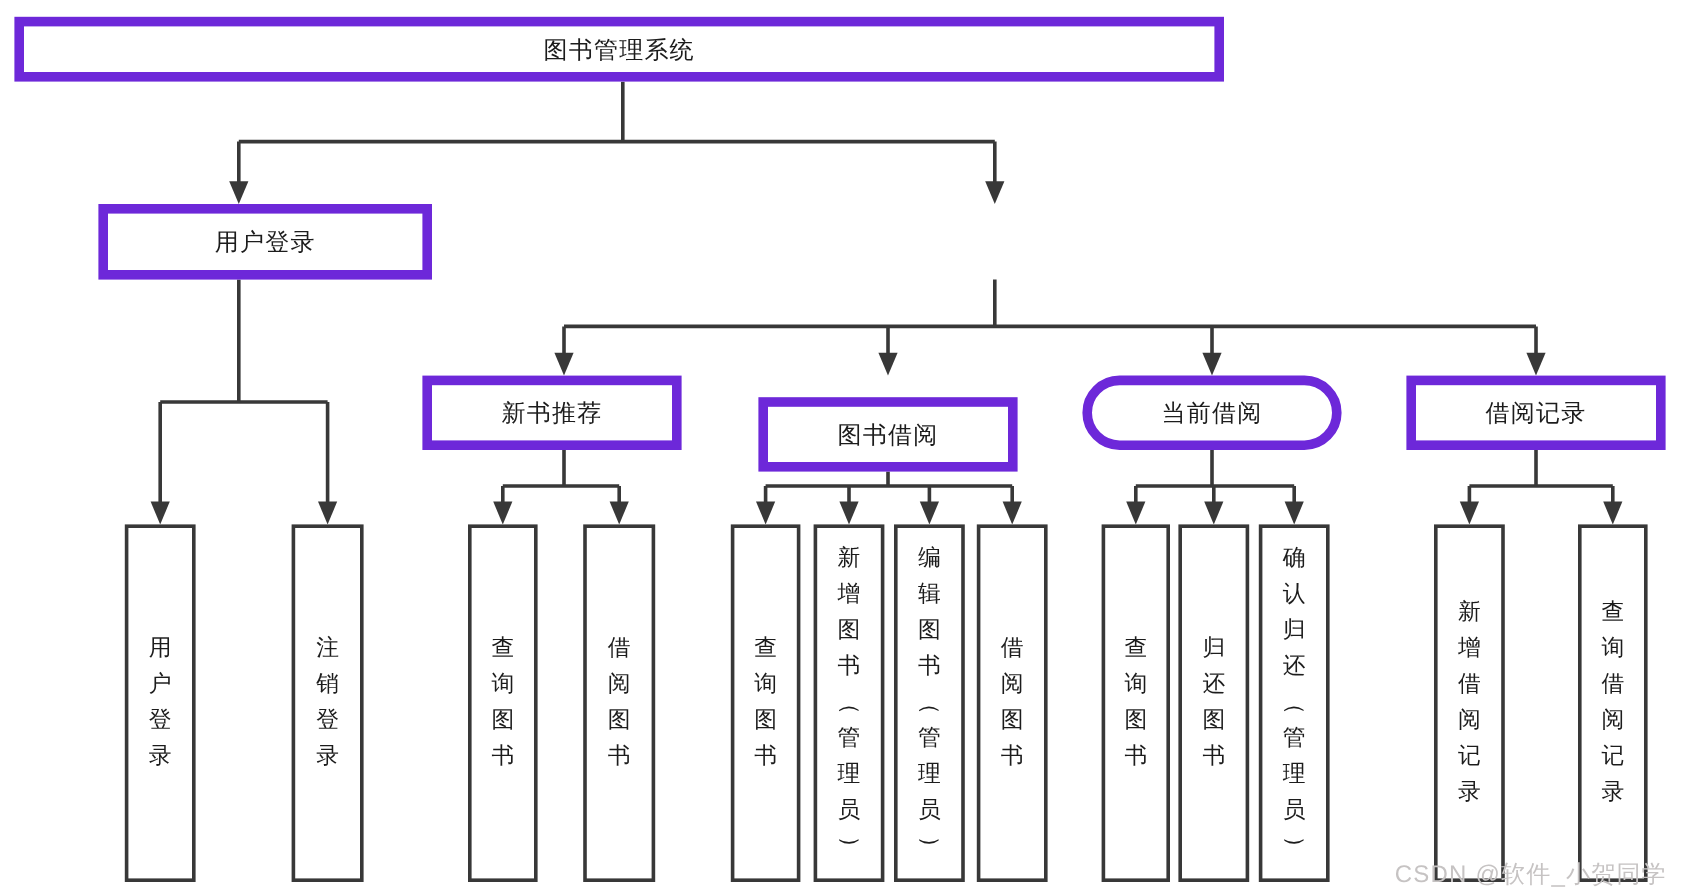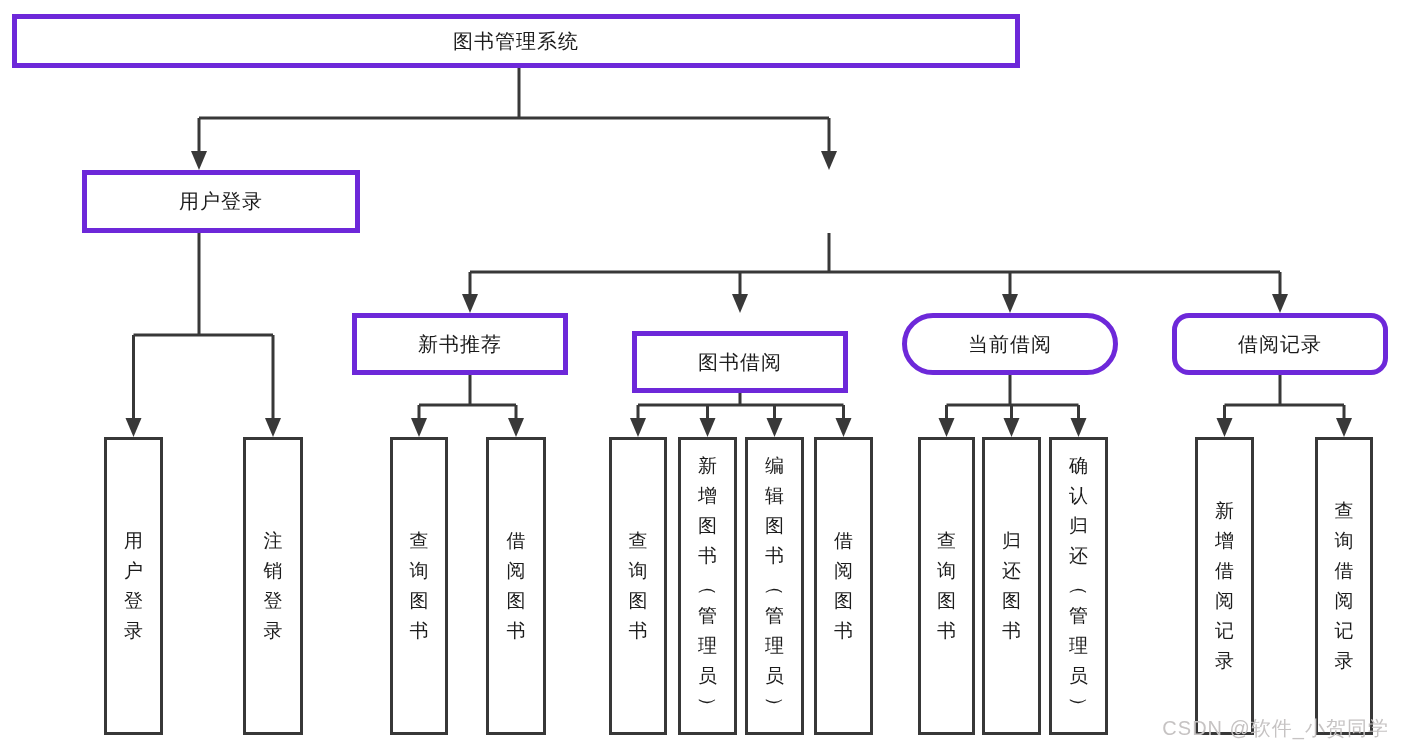--- a/index.html
+++ b/index.html
@@ -12,21 +12,21 @@
     overflow: hidden;
   }
   .connectors {
     position: absolute;
     left: 0; top: 0;
     width: 1405px; height: 747px;
   }
   .hbox {
     position: absolute;
     box-sizing: border-box;
-    border: 5px solid #6d28d9;
+    border: 8px solid #6d28d9;
     background: #ffffff;
     display: flex;
     align-items: center;
     justify-content: center;
     font-size: 20px;
     letter-spacing: 1px;
     color: #1c1c1c;
   }
   .vbox {
     position: absolute;
@@ -105,21 +105,21 @@
     </g>
   </svg>
 
   <div class="hbox" style="left:12px; top:14px; width:1008px; height:54px;">图书管理系统</div>
 
   <div class="hbox" style="left:82px; top:170px; width:278px; height:63px;">用户登录</div>
 
   <div class="hbox" style="left:352px; top:313px; width:216px; height:62px;">新书推荐</div>
   <div class="hbox" style="left:632px; top:331px; width:216px; height:62px;">图书借阅</div>
   <div class="hbox" style="left:902px; top:313px; width:216px; height:62px;border-radius:31px;">当前借阅</div>
-  <div class="hbox" style="left:1172px; top:313px; width:216px; height:62px;border-radius:17px;">借阅记录</div>
+  <div class="hbox" style="left:1172px; top:313px; width:216px; height:62px;">借阅记录</div>
 
   <div class="vbox" style="left:104px; top:437px; width:59px; height:298px;">
     <div class="vlabel">
         <span>用</span>
         <span>户</span>
         <span>登</span>
         <span>录</span>
       </div>
   </div>
   <div class="vbox" style="left:243px; top:437px; width:60px; height:298px;">

